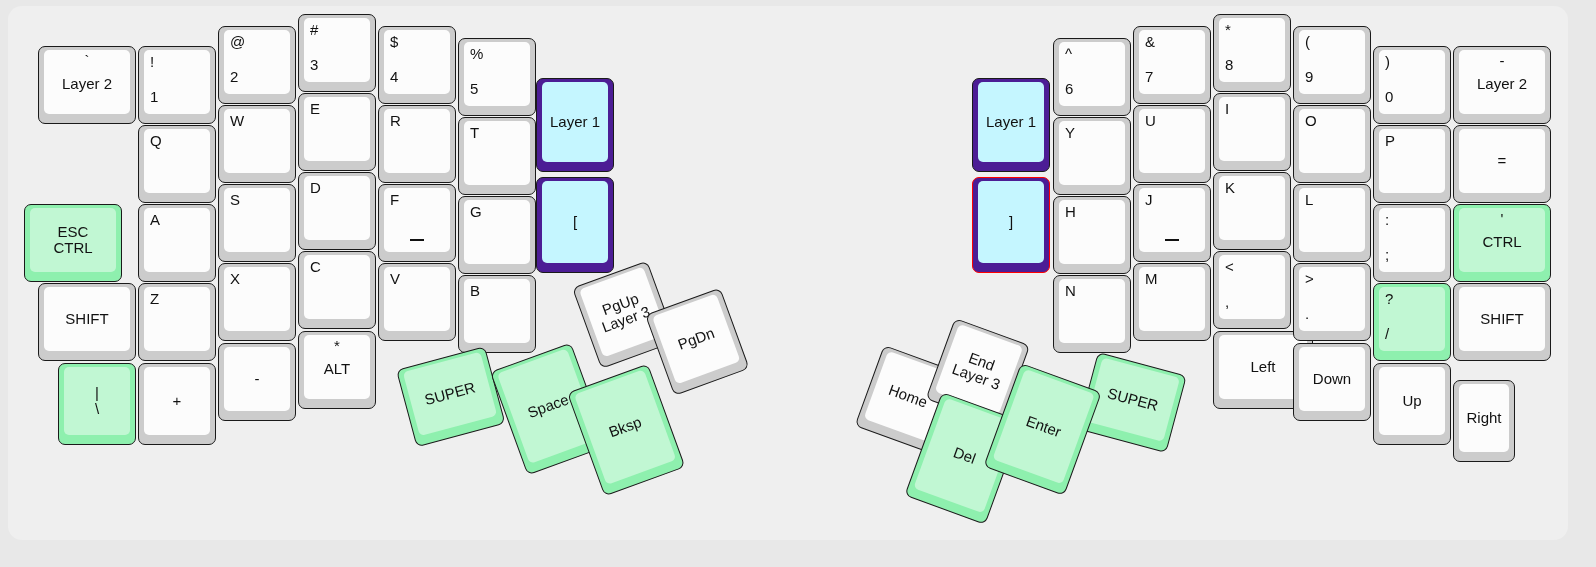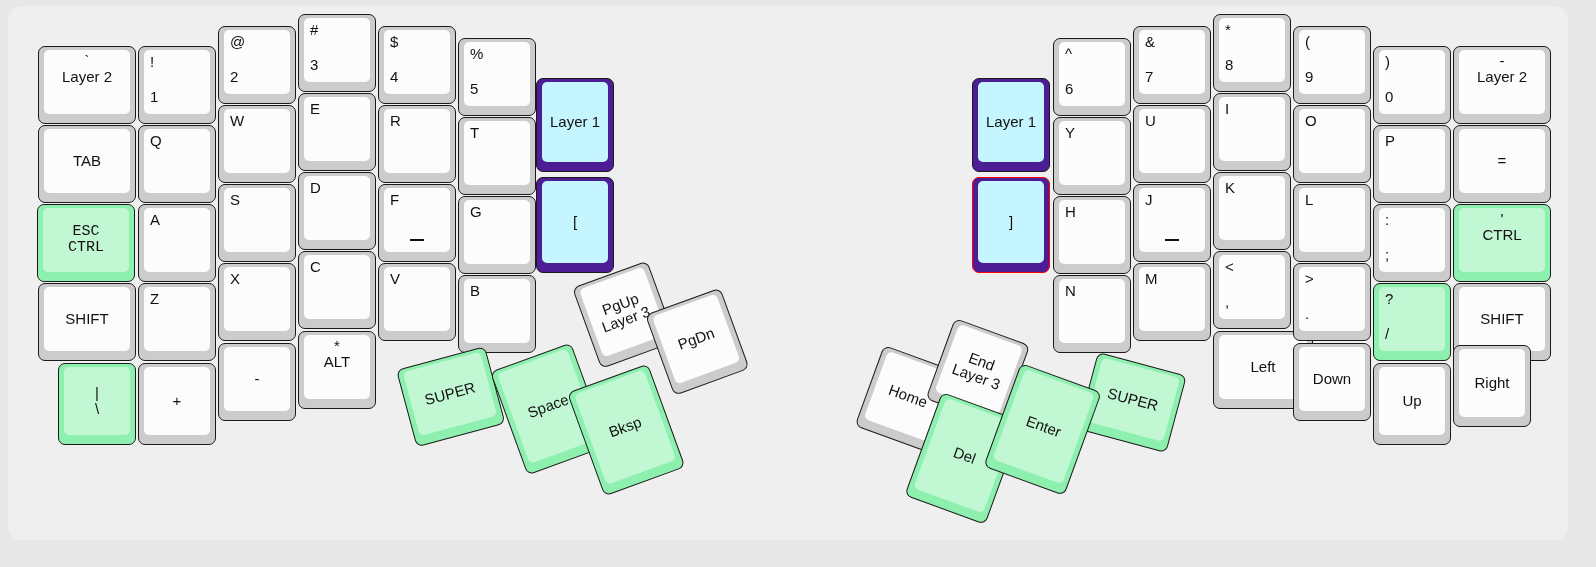--- a/index.html
+++ b/index.html
@@ -50,21 +50,21 @@
   }
   
   .cap.tl{
     align-items:flex-start;justify-content:flex-start;
     padding:4px 0 0 6px;
   }
   .cap.tl .lg{text-align:left;}
   .cap.tl .lg.sub{margin-top:19px;}
   
   .cap.ct{justify-content:flex-start;padding-top:3px;}
-  .cap.ct .lg.main{}
+  .cap.ct .lg.main{margin-top:7px;}
   
   .cap.c{justify-content:center;}
   
   .cap.c2 .lg{margin:0;}
   
   .homing{
     position:absolute;
     left:50%;bottom:11px;
     width:14px;height:2px;
     background:#111;
@@ -82,26 +82,21 @@
 <body>
 
 <div id="panel"></div>
 <div id="board">
     <div class="key white" style="left: 38px; top: 46px; width: 98px; height: 78px;">
       <div class="cap ct">
         <div class="lg top">`</div>
         <div class="lg main">Layer 2</div>
       </div>
     </div>
-    <div class="key white" style="left: 38px; top: 125px; width: 98px; height: 78px;">
-      <div class="cap c">
-        <div class="lg main">TAB</div>
-      </div>
-    </div>
-    <div class="key green" style="left: 37px; top: 204px; width: 98px; height: 78px; font-family: Liberation Mono, monospace;">
+    <div class="key green" style="left: 24px; top: 204px; width: 98px; height: 78px;">
       <div class="cap c2">
         <div class="lg top">ESC</div>
         <div class="lg main">CTRL</div>
       </div>
     </div>
     <div class="key white" style="left: 38px; top: 283px; width: 98px; height: 78px;">
       <div class="cap c">
         <div class="lg main">SHIFT</div>
       </div>
     </div>
@@ -419,21 +414,21 @@
       <div class="cap ct">
         <div class="lg top">'</div>
         <div class="lg main">CTRL</div>
       </div>
     </div>
     <div class="key white" style="left: 1453px; top: 283px; width: 98px; height: 78px;">
       <div class="cap c">
         <div class="lg main">SHIFT</div>
       </div>
     </div>
-    <div class="key white" style="left: 1453px; top: 345px; width: 78px; height: 82px;">
+    <div class="key white" style="left: 1453px; top: 380px; width: 62px; height: 82px;">
       <div class="cap c">
         <div class="lg main">Right</div>
       </div>
     </div>
     <div class="key green" style="left: 1098px; top: 352px; width: 92px; height: 80px; transform: rotate(15deg);">
       <div class="cap c">
         <div class="lg main">SUPER</div>
       </div>
     </div>
     <div class="key white" style="left: 884px; top: 345px; width: 80px; height: 86px; transform: rotate(20deg);">

